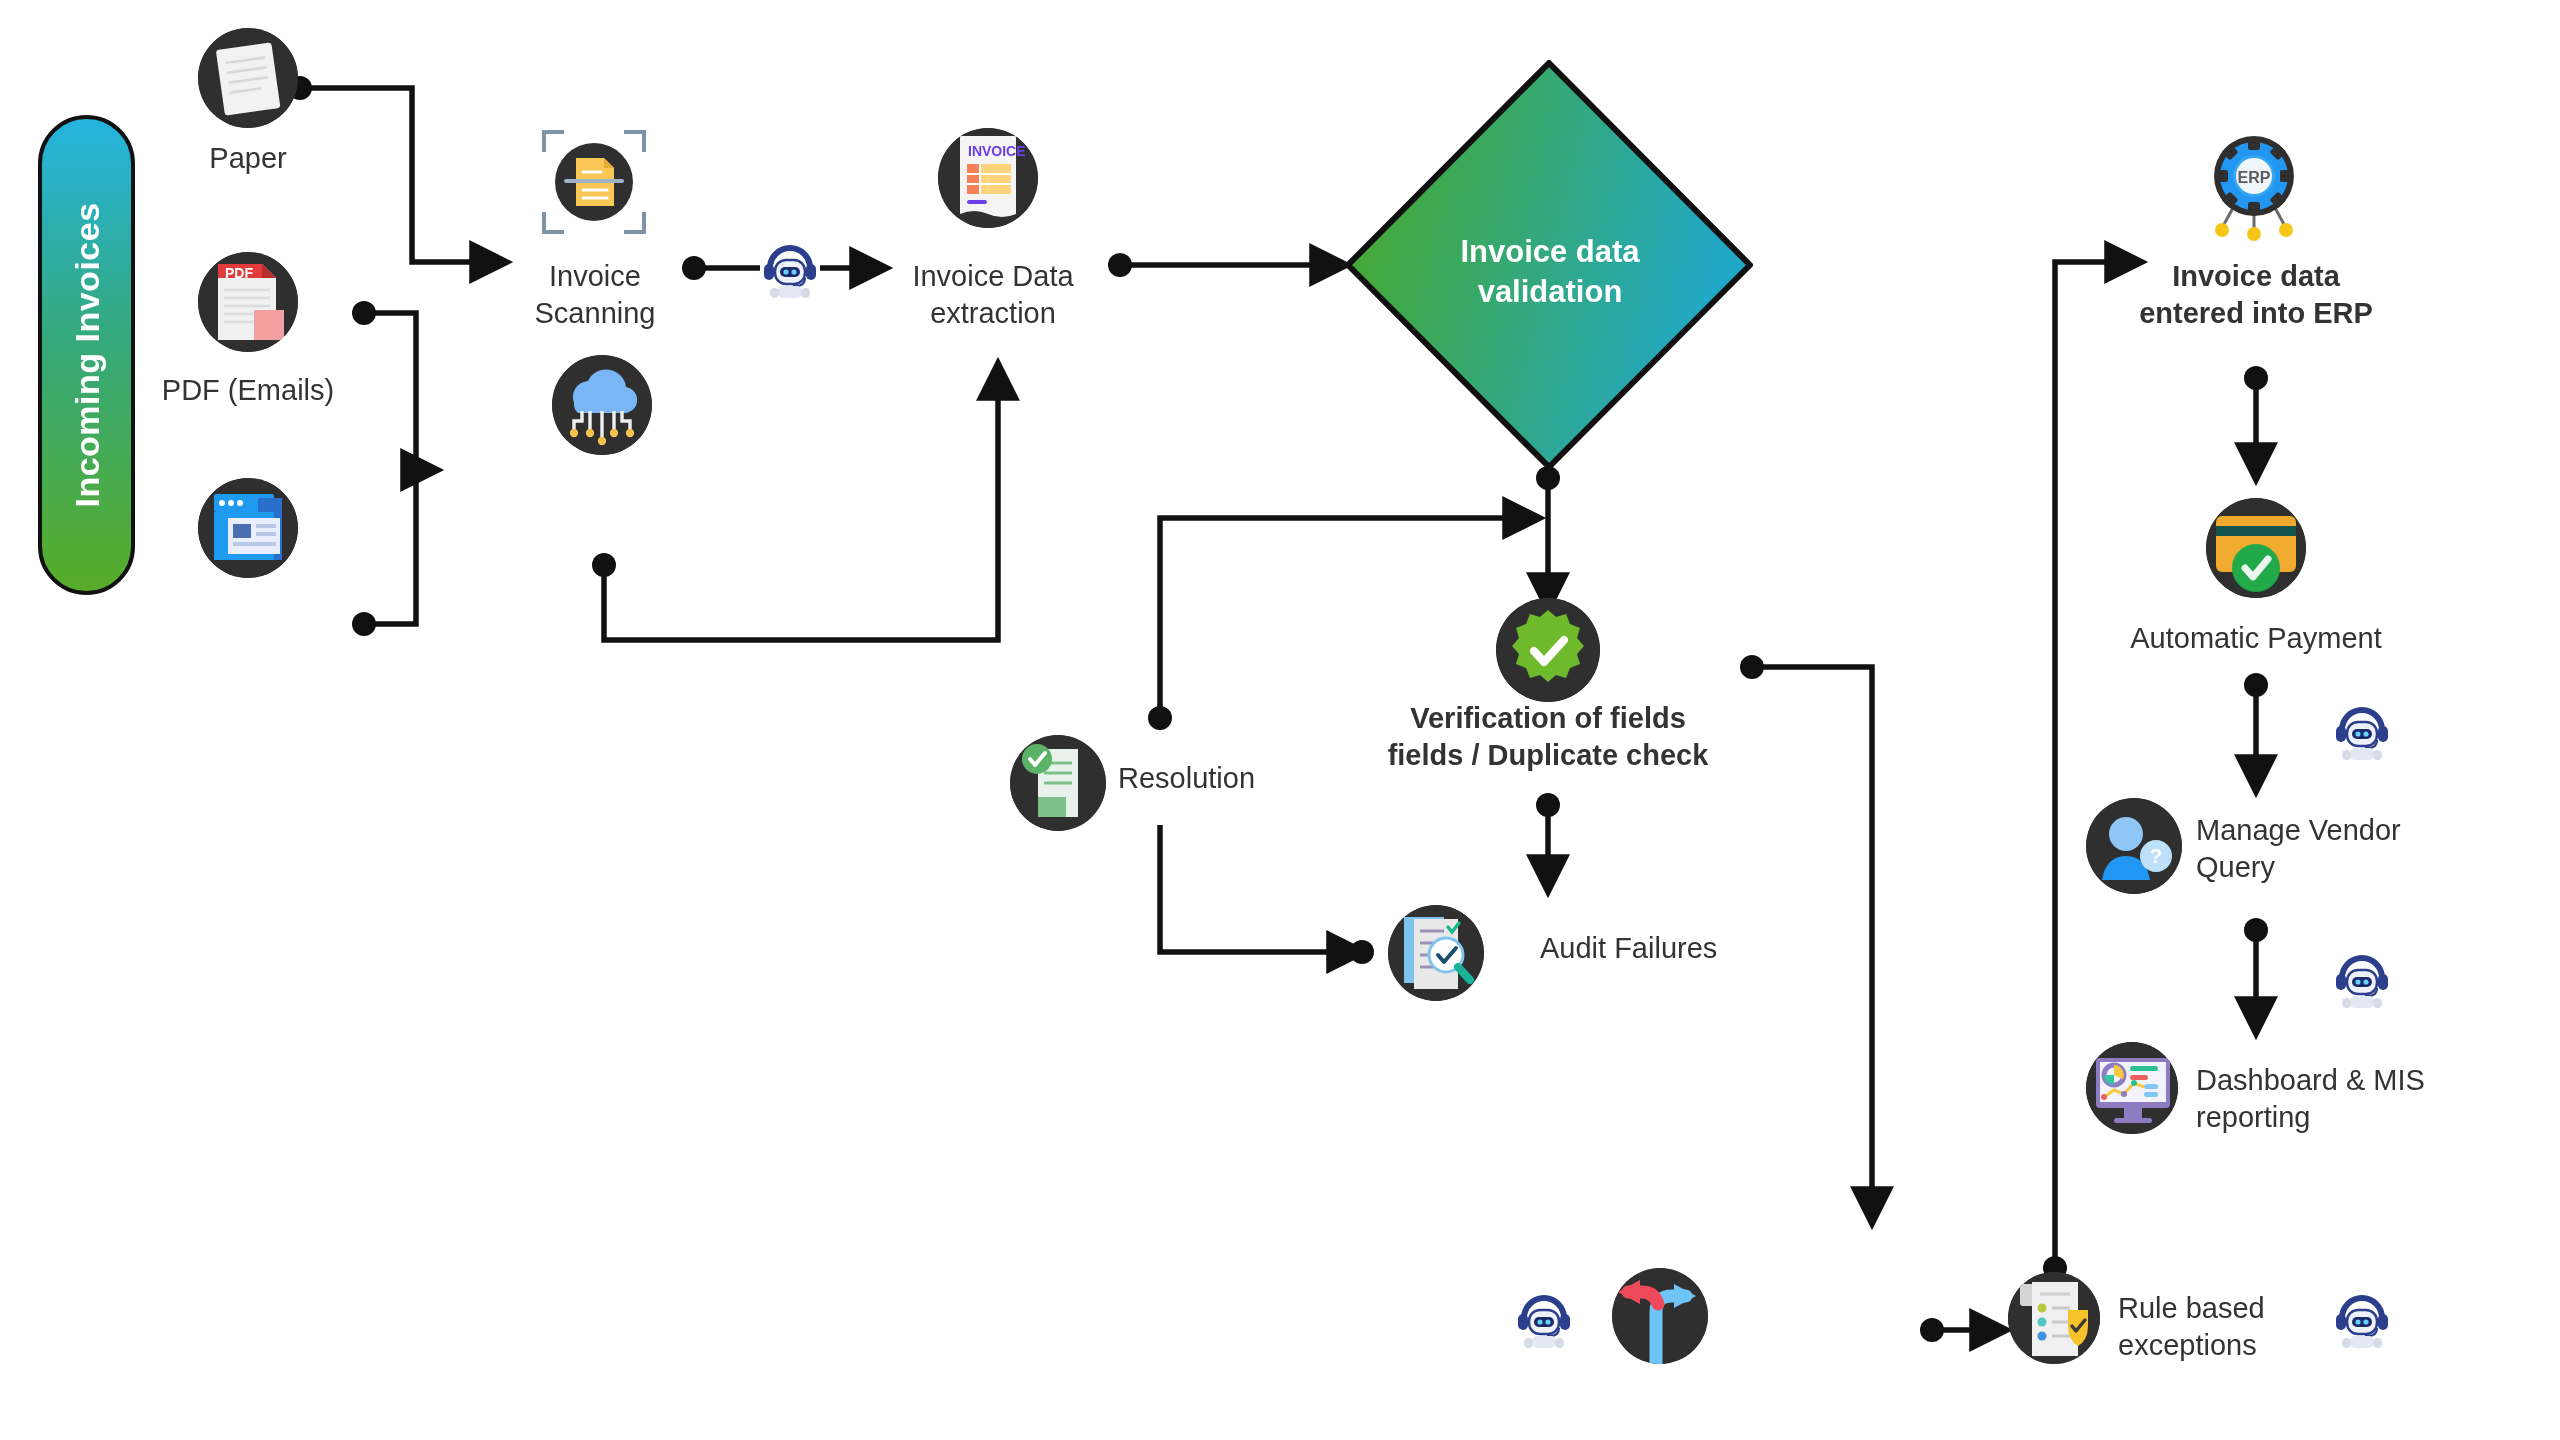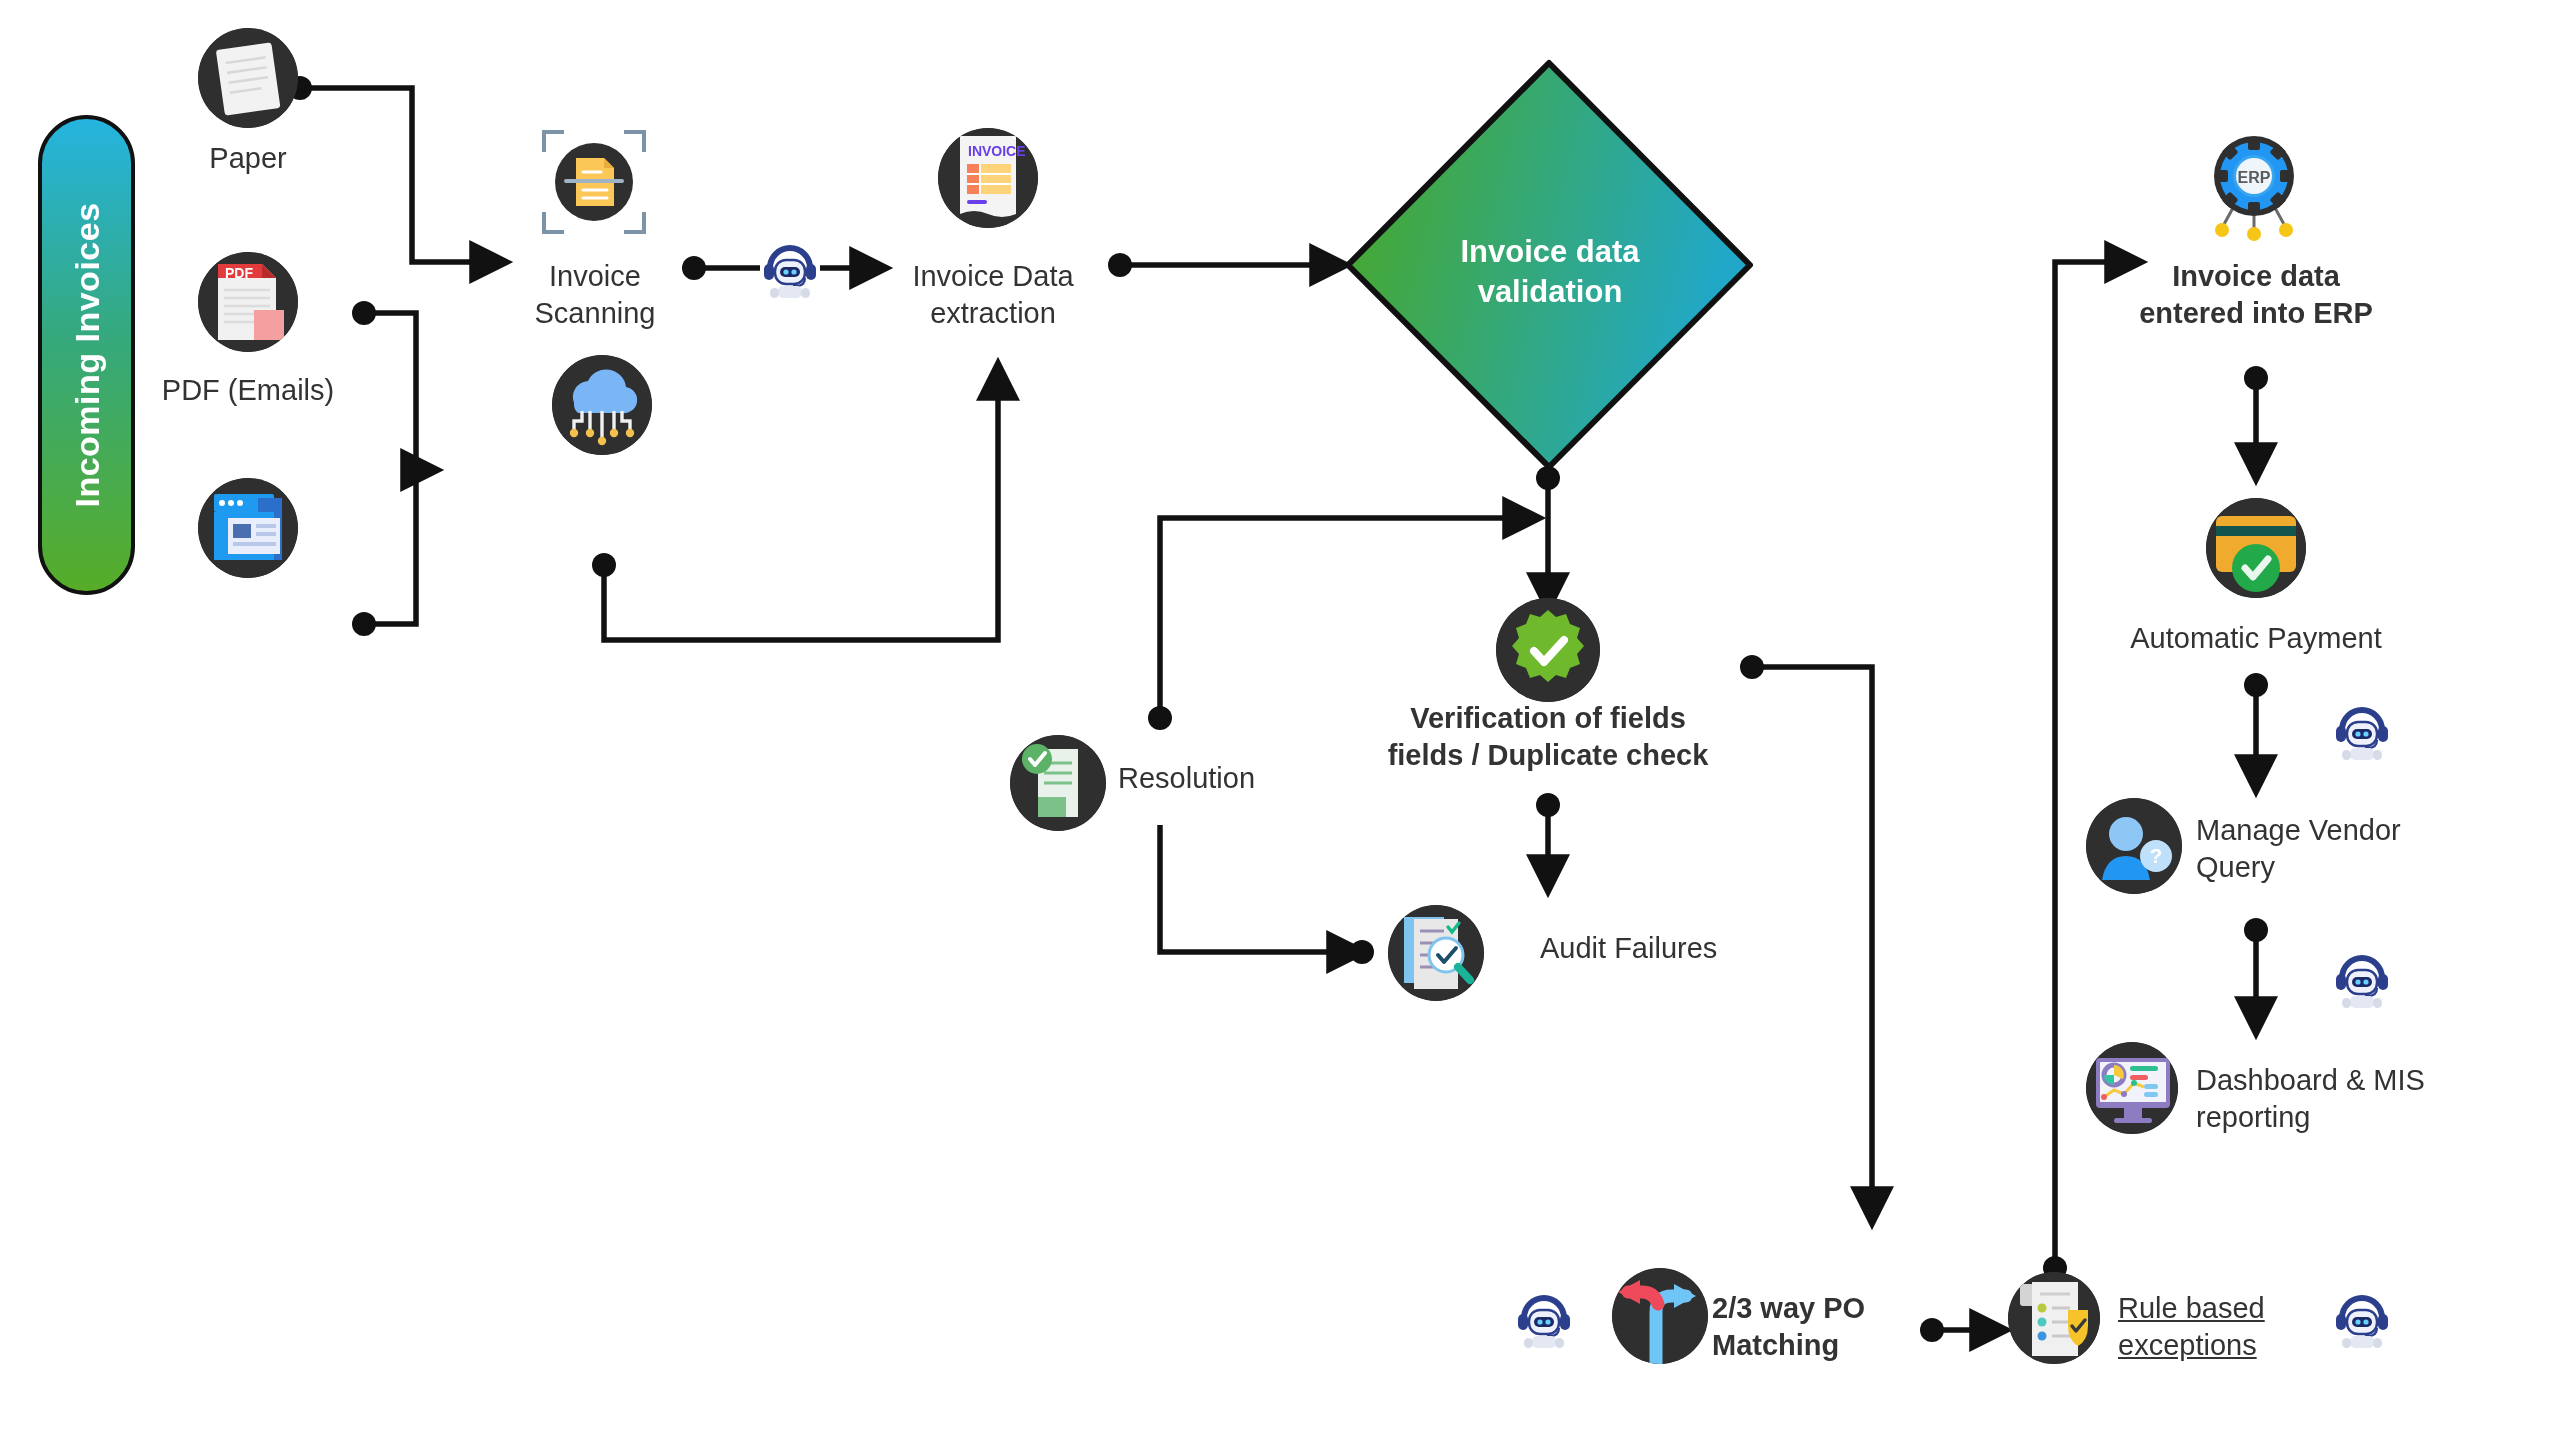--- a/index.html
+++ b/index.html
@@ -332,24 +332,20 @@
     <div class="icon-circle" style="width:96px;height:96px;">
       <svg viewBox="0 0 96 96" width="96" height="96">
         <circle cx="48" cy="48" r="48" fill="#2f2f2f"></circle>
         <path d="M44 96 V44 q0 -16 16 -16 h14" fill="none" stroke="#6fc5f5" stroke-width="13" stroke-linecap="round"></path>
         <path d="M62 16 L84 28 L62 40 Z" fill="#6fc5f5"></path>
         <path d="M46 36 q-4 -12 -16 -12 h-14" fill="none" stroke="#ef4a5c" stroke-width="13" stroke-linecap="round"></path>
         <path d="M28 12 L6 24 L28 36 Z" fill="#ef4a5c"></path>
       </svg>
     </div>
   </div>
-  <div class="lbl left bold" style="left:1712px;top:1290px;width:280px;">
-    <div>2/3 way PO</div>
-    <div>Matching</div>
-  </div>
 
   <div class="node" style="left:2008px;top:1272px;">
     <div class="icon-circle" style="width:92px;height:92px;">
       <svg viewBox="0 0 92 92" width="92" height="92">
         <circle cx="46" cy="46" r="46" fill="#2f2f2f"></circle>
         <rect x="12" y="12" width="14" height="22" rx="3" fill="#d4d4d4"></rect>
         <path d="M24 10 h46 v74 h-46 z" fill="#f0f0f0"></path>
         <g stroke="#cfcfcf" stroke-width="3">
             <line x1="32" y1="22" x2="62" y2="22"></line>
           </g>
@@ -361,21 +357,21 @@
         <g stroke="#c9c9c9" stroke-width="3">
           <line x1="44" y1="36" x2="62" y2="36"></line>
           <line x1="44" y1="50" x2="62" y2="50"></line>
           <line x1="44" y1="64" x2="62" y2="64"></line>
         </g>
         <path d="M60 38 l20 0 l0 16 q0 14 -10 20 q-10 -6 -10 -20 z" fill="#f6c32a"></path>
         <path d="M64 54 l4 5 l9 -11" fill="none" stroke="#3a3a3a" stroke-width="3.5" stroke-linecap="round" stroke-linejoin="round"></path>
       </svg>
     </div>
   </div>
-  <div class="lbl left" style="left:2118px;top:1290px;width:280px;text-decoration:underline;">
+  <div class="lbl left" style="left:2118px;top:1290px;width:280px;">
     <div>Rule based</div>
     <div>exceptions</div>
   </div>
 
   <div class="node" style="left:2330px;top:1288px;">
     <svg viewBox="0 0 64 64" width="64" height="64">
       <path d="M12 30 a20 20 0 0 1 40 0" fill="none" stroke="#2b3f8c" stroke-width="6"></path>
       <rect x="6" y="26" width="10" height="16" rx="5" fill="#2b3f8c"></rect>
       <rect x="48" y="26" width="10" height="16" rx="5" fill="#2b3f8c"></rect>
       <rect x="17" y="22" width="30" height="24" rx="11" fill="#eef1fa" stroke="#2b3f8c" stroke-width="2.5"></rect>

